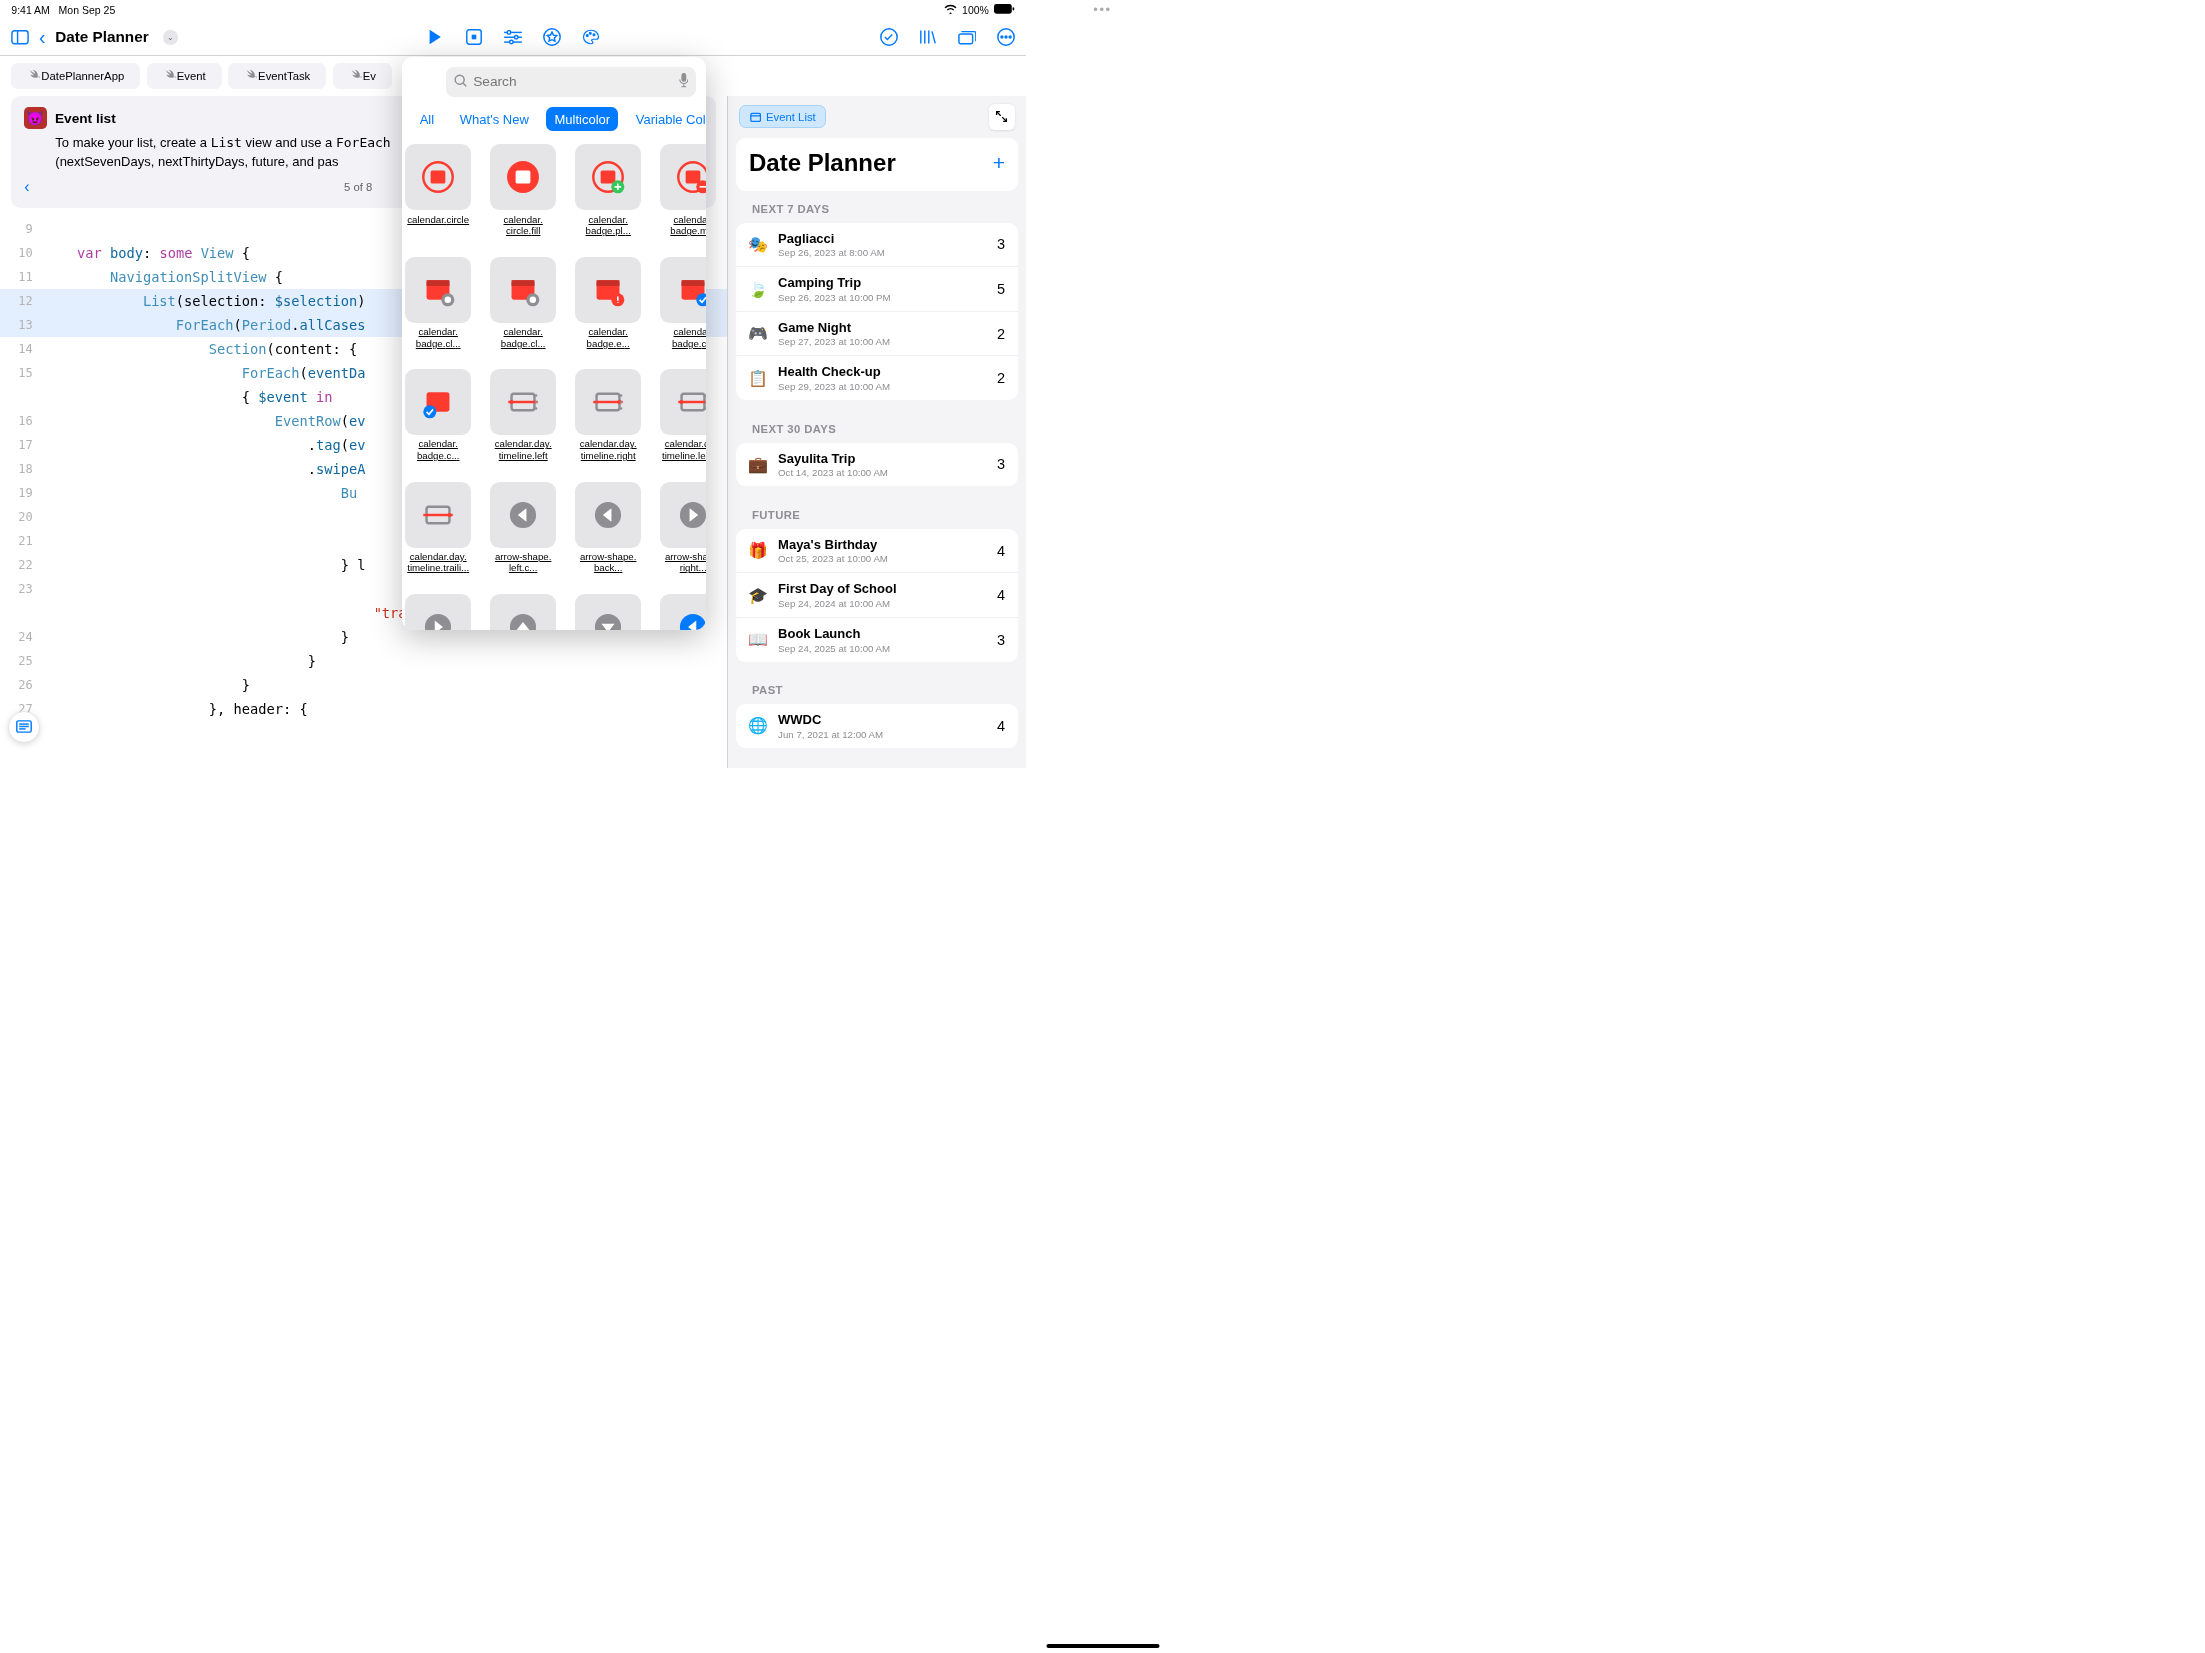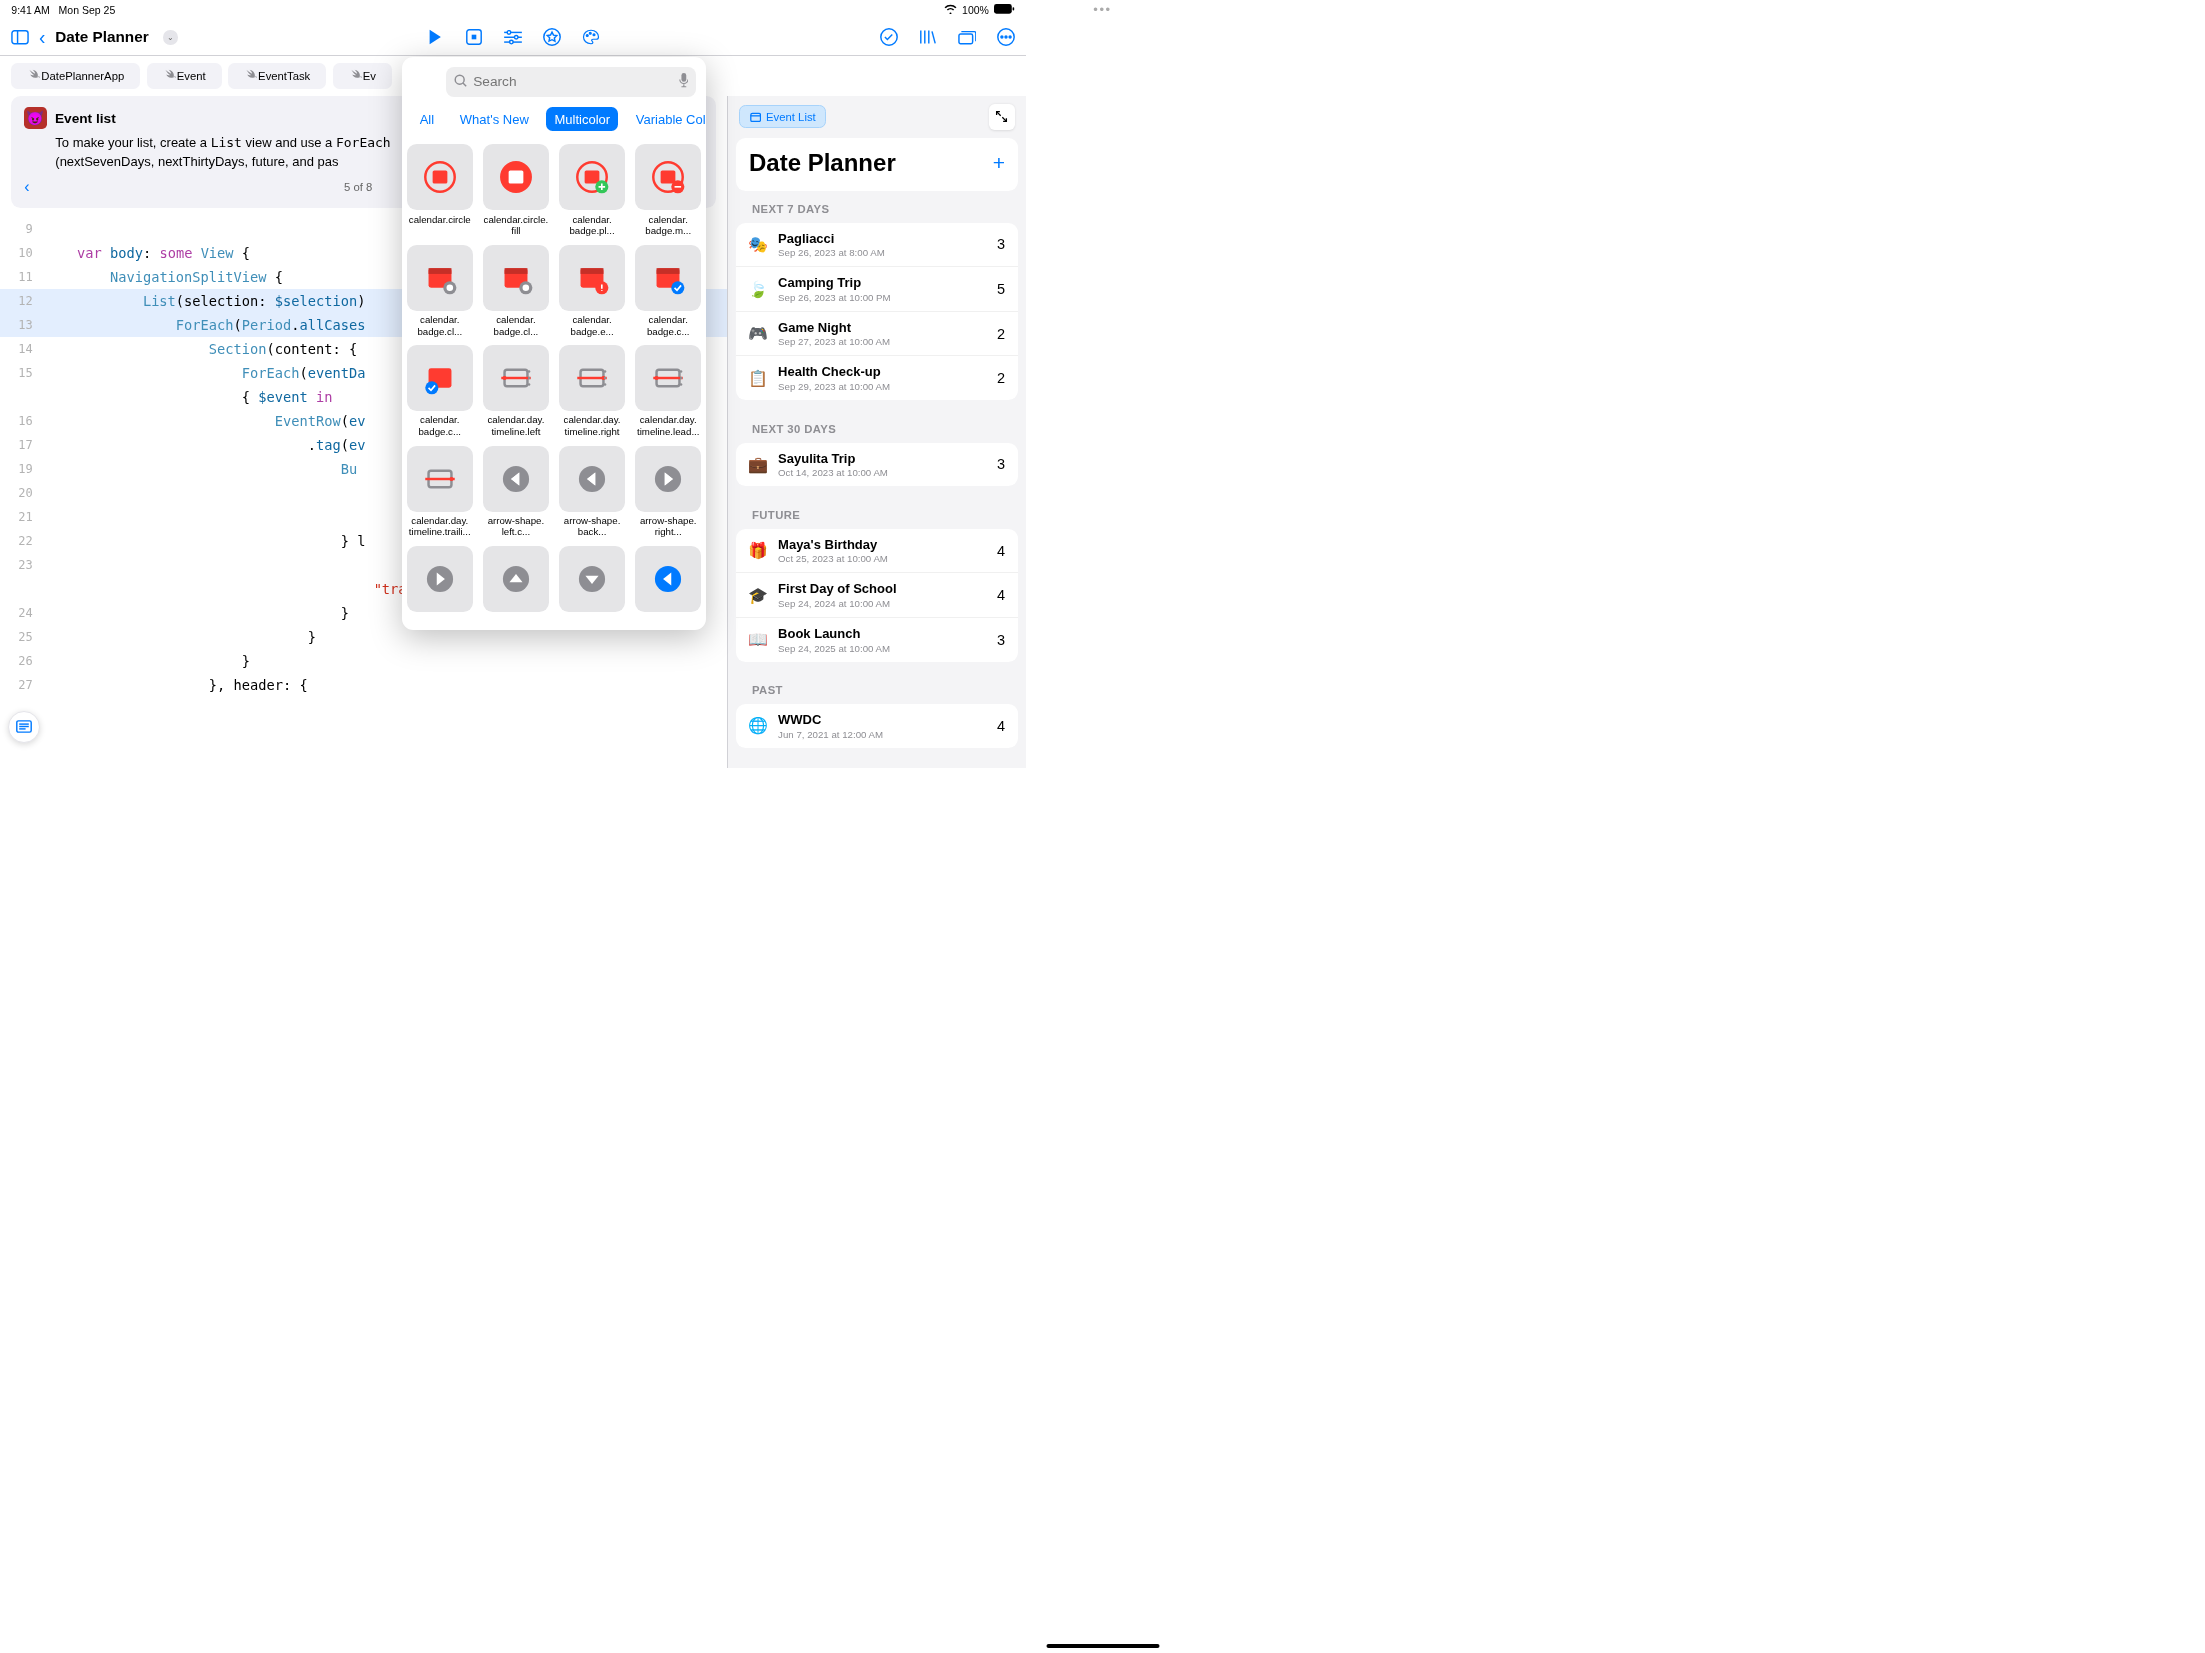--- a/index.html
+++ b/index.html
@@ -54,21 +54,21 @@
 .popover { position: absolute; left: 402px; top: 57px; width: 304px; height: 573px; background: #fff; border-radius: 11.3px; box-shadow: 0 8px 32px rgba(0,0,0,0.25); display: flex; flex-direction: column; overflow: hidden; }
 .popover-arrow { position: absolute; top: -8px; left: 50%; transform: translateX(-50%); width: 0; height: 0; border-left: 9.7px solid transparent; border-right: 9.7px solid transparent; border-bottom: 9.7px solid #fff; }
 .search-wrap { padding: 9.7px; margin-left: 34px; }
 .search-field { width: 100%; display: flex; align-items: center; background: #eeeeef; border-radius: 8px; padding: 6.5px 8px; gap: 6.5px; }
 .search-field input { border: none; background: transparent; font-size: 13.7px; flex: 1; outline: none; color: #000; }
 .search-icon { color: #8e8e93; font-size: 14.5px; }
 .mic-icon { color: #8e8e93; font-size: 13px; }
 .picker-tabs { display: flex; gap: 9.7px; padding: 0 9.7px 6.5px; align-items: center; font-size: 13px; overflow: hidden; white-space: nowrap; }
 .picker-tab { color: #007aff; padding: 4.8px 8px; border-radius: 6.5px; }
 .picker-tab.active { background: #007aff; color: #ffffff; font-weight: 500; }
-.symbol-grid { padding: 6.5px 3.2px; display: grid; grid-template-columns: repeat(4, 1fr); gap: 7px; overflow-y: auto; flex: 1; }
+.symbol-grid { padding: 6.5px 3.2px; display: grid; grid-template-columns: repeat(4, 1fr); gap: 19px; overflow-y: auto; flex: 1; text-decoration: underline; }
 .symbol-cell { display: flex; flex-direction: column; align-items: center; }
 .symbol-box { width: 66px; height: 66px; background: #e5e5e7; border-radius: 9.7px; display: flex; align-items: center; justify-content: center; }
 .symbol-box svg { width: 36px; height: 36px; }
 .symbol-label { font-size: 9.7px; text-align: center; padding: 3.2px 1.6px; line-height: 1.2; height: 27.4px; overflow: hidden; }
 
 
 .preview-header { display: flex; align-items: center; padding: 8px 11.3px; gap: 8px; }
 .preview-chip { background: #cfe7fd; color: #007aff; border: 0.8px solid #a7d3fb; padding: 4.8px 9.7px; border-radius: 6.5px; font-size: 11.3px; display: flex; align-items: center; gap: 4.8px; }
 .preview-expand { margin-left: auto; width: 26px; height: 26px; background: #fff; border-radius: 5.7px; display: flex; align-items: center; justify-content: center; box-shadow: 0 0.8px 2.4px rgba(0,0,0,0.1); }
 .preview-content { flex: 1; padding: 0 8px; overflow-y: auto; }
@@ -279,20 +279,24 @@
         </div>
         <div class="code-line ">
           <div class="gutter">16</div>
           <div class="code">                            <span class="type">EventRow</span>(<span class="ident">ev</span></div>
         </div>
         <div class="code-line ">
           <div class="gutter">17</div>
           <div class="code">                                .<span class="ident">tag</span>(<span class="ident">ev</span></div>
         </div>
         <div class="code-line ">
+          <div class="gutter">18</div>
+          <div class="code">                                .<span class="ident">swipeA</span></div>
+        </div>
+        <div class="code-line ">
           <div class="gutter">19</div>
           <div class="code">                                    <span class="type">Bu</span></div>
         </div>
         <div class="code-line ">
           <div class="gutter">20</div>
           <div class="code"></div>
         </div>
         <div class="code-line ">
           <div class="gutter">21</div>
           <div class="code"></div>

